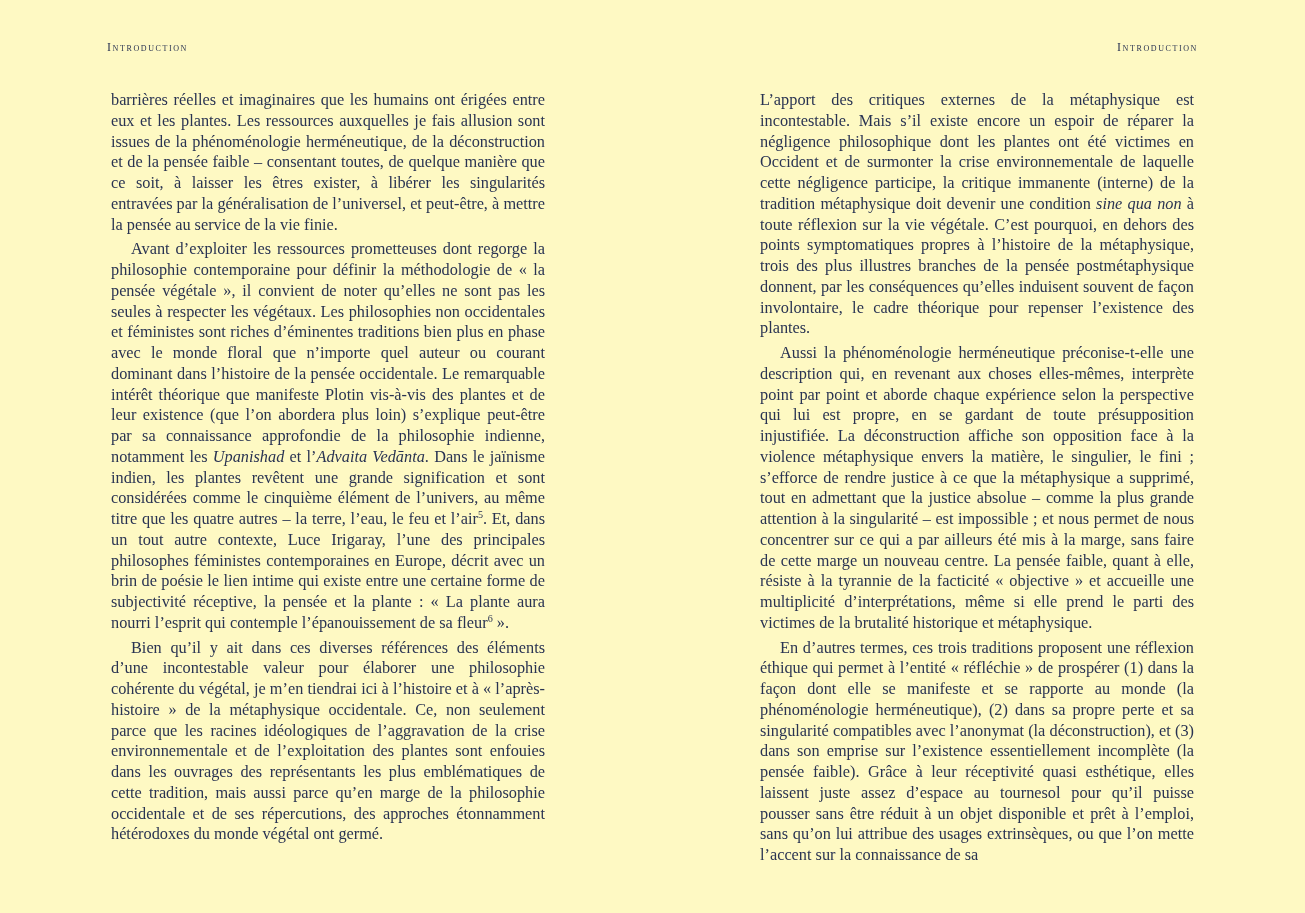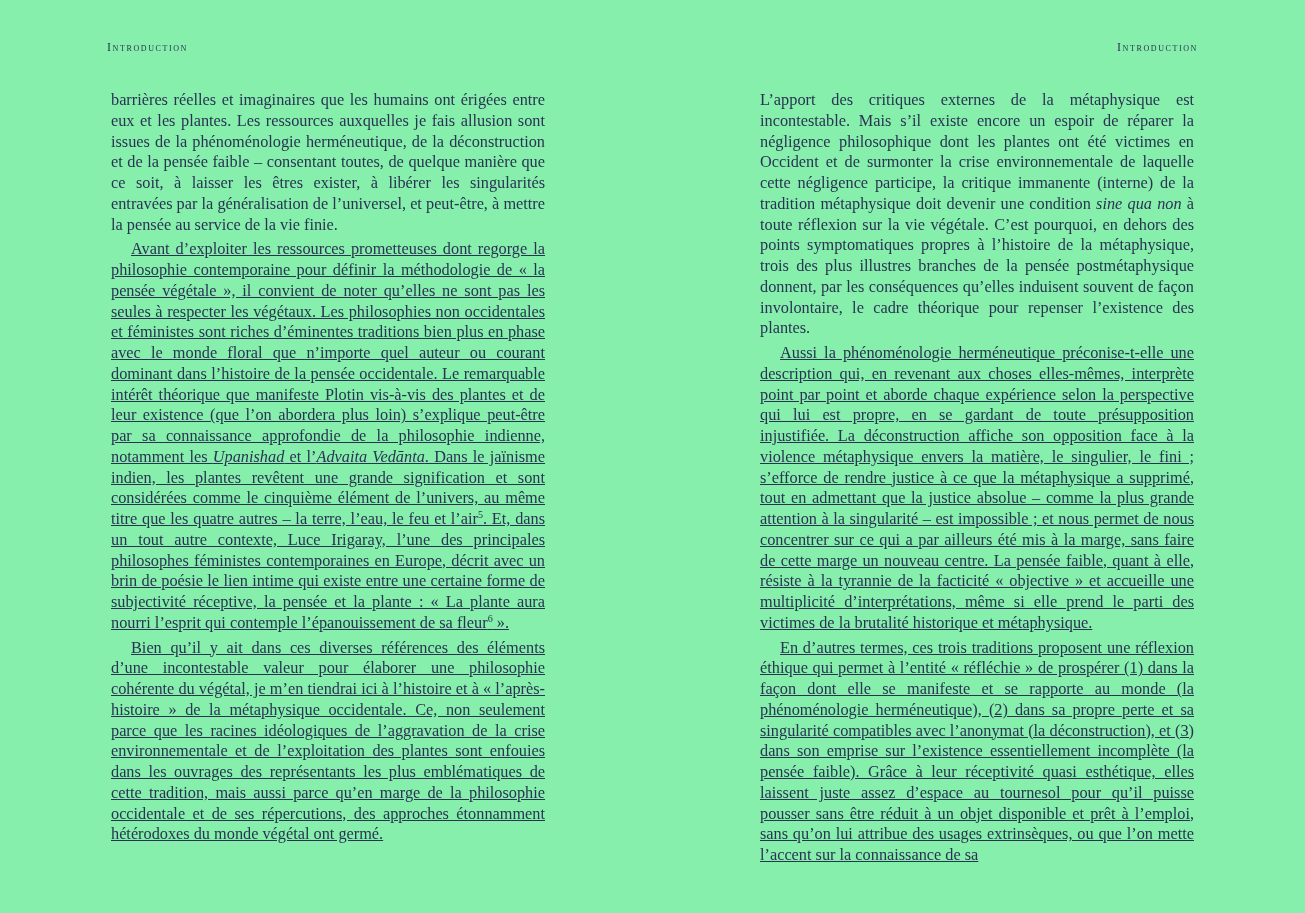--- a/index.html
+++ b/index.html
@@ -37,42 +37,42 @@
   .body-text {
     position: absolute;
     top: 86px;
     left: 0;
     right: 0;
     font-size: 16.3px;
     line-height: 20.75px;
     text-align: justify;
   }
   .para { margin: 4px; }
-  .para.indent { text-indent: 20px; text-decoration: underline; }
+  .para.indent { text-indent: 20px; }
 
   .body-text i { font-style: italic; }
   .body-text sup {
     font-size: 0.62em;
     line-height: 0;
     vertical-align: super;
   }
 
   .page-number {
     position: absolute;
     top: 836px;
     left: 0;
     right: 0;
     text-align: center;
     font-size: 12.5px;
   }
 </style>
 </head>
 <body>
 
-<div class="book" style="color: rgb(41, 51, 82); background: #86efac;">
+<div class="book" style="color: rgb(41, 51, 82); background: #fef9c3;">
 
   <div class="page page--left">
     <div class="running-header">Introduction</div>
     <div class="body-text paragraphs">
         <p class="para"><span>barrières réelles et imaginaires que les humains ont érigées entre eux et les plantes. Les ressources auxquelles je fais allusion sont issues de la phénoménologie herméneutique, de la déconstruction et de la pensée faible – consentant toutes, de quelque manière que ce soit, à laisser les êtres exister, à libérer les singularités entravées par la généralisation de l’universel, et peut-être, à mettre la pensée au service de la vie finie.</span></p>
         <p class="para indent"><span>Avant d’exploiter les ressources prometteuses dont regorge la philosophie contemporaine pour définir la méthodologie de « la pensée végétale », il convient de noter qu’elles ne sont pas les seules à respecter les végétaux. Les philosophies non occidentales et féministes sont riches d’éminentes traditions bien plus en phase avec le monde floral que n’importe quel auteur ou courant dominant dans l’histoire de la pensée occidentale. Le remarquable intérêt théorique que manifeste Plotin vis-à-vis des plantes et de leur existence (que l’on abordera plus loin) s’explique peut-être par sa connaissance approfondie de la philosophie indienne, notamment les </span><i>Upanishad</i><span> et l’</span><i>Advaita Vedānta</i><span>. Dans le jaïnisme indien, les plantes revêtent une grande signification et sont considérées comme le cinquième élément de l’univers, au même titre que les quatre autres – la terre, l’eau, le feu et l’air</span><sup>5</sup><span>. Et, dans un tout autre contexte, Luce Irigaray, l’une des principales philosophes féministes contemporaines en Europe, décrit avec un brin de poésie le lien intime qui existe entre une certaine forme de subjectivité réceptive, la pensée et la plante : « La plante aura nourri l’esprit qui contemple l’épanouissement de sa fleur</span><sup>6</sup><span> ».</span></p>
         <p class="para indent"><span>Bien qu’il y ait dans ces diverses références des éléments d’une incontestable valeur pour élaborer une philosophie cohérente du végétal, je m’en tiendrai ici à l’histoire et à « l’après-histoire » de la métaphysique occidentale. Ce, non seulement parce que les racines idéologiques de l’aggravation de la crise environnementale et de l’exploitation des plantes sont enfouies dans les ouvrages des représentants les plus emblématiques de cette tradition, mais aussi parce qu’en marge de la philosophie occidentale et de ses répercutions, des approches étonnamment hétérodoxes du monde végétal ont germé.</span></p>
       </div>
   </div>
 

